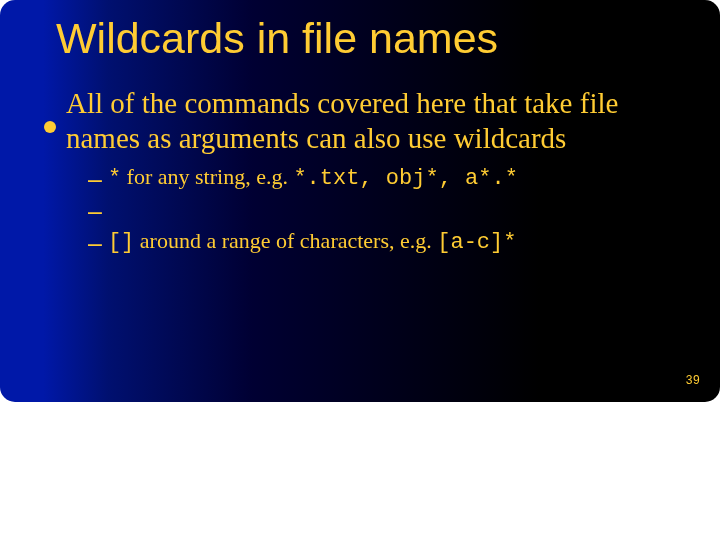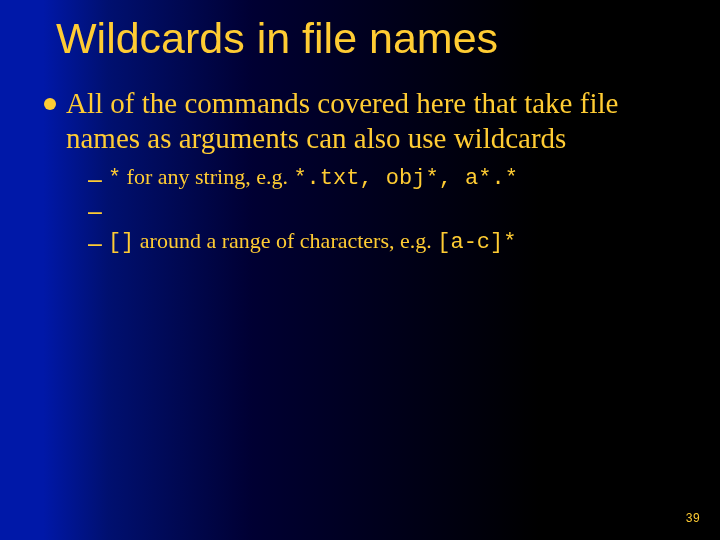--- a/index.html
+++ b/index.html
@@ -4,25 +4,26 @@
 <style>
   html, body {
     margin: 0;
     padding: 0;
     width: 720px;
     height: 540px;
     overflow: hidden;
   }
   .slide {
     width: 720px;
-    height: 540px;
+    height: 402px;
     background: linear-gradient(to right, #0018a8 0%, #0018a8 6%, #001070 15%, #000033 35%, #000000 75%, #000000 100%);
     position: relative;
     font-family: "Times New Roman", Times, serif;
     box-sizing: border-box;
+    border-radius: 15px;
   }
   .title {
     position: absolute;
     top: 14px;
     left: 56px;
     right: 30px;
     color: #ffcc33;
     font-size: 43px;
     font-family: Arial, Helvetica, sans-serif;
     font-weight: 400;
@@ -30,21 +31,21 @@
   }
   .body {
     position: absolute;
     top: 86px;
     left: 44px;
     right: 22px;
     color: #ffcc33;
   }
   .bullet-row {
     display: flex;
-    align-items: flex-start;
+    align-items: center;
     margin-bottom: 6px;
   }
   .disc {
     flex: 0 0 auto;
     width: 12px;
     height: 12px;
     border-radius: 50%;
     background: #ffcc33;
     margin-top: 12px;
     margin-right: 10px;

